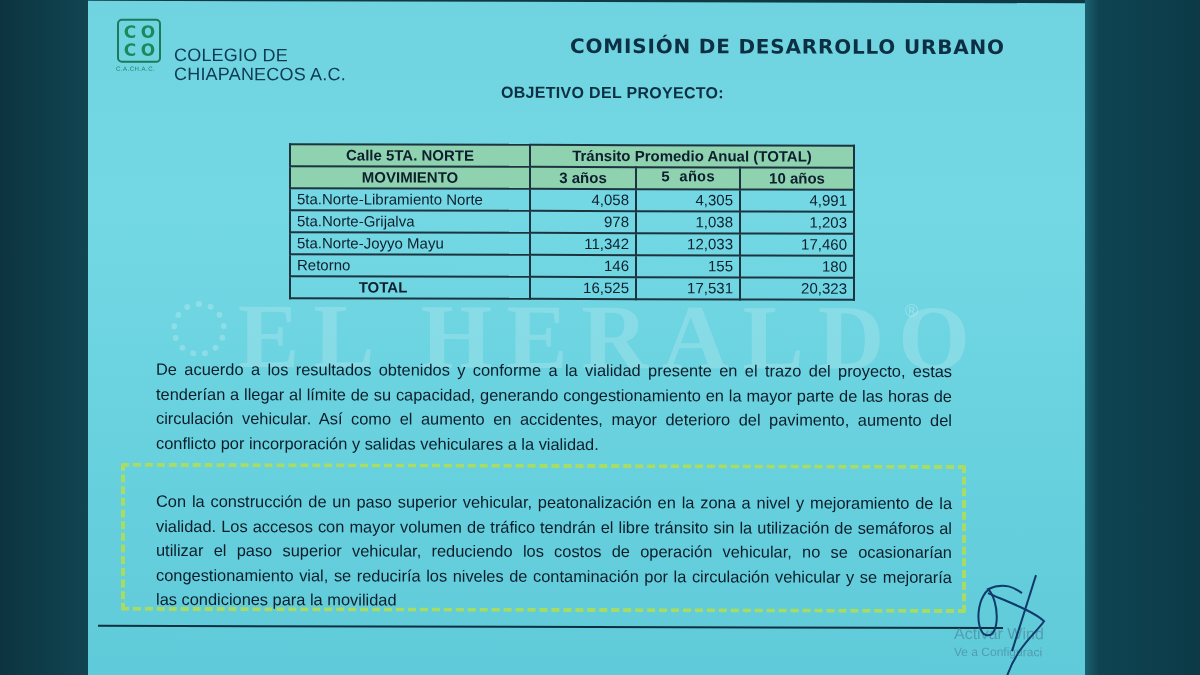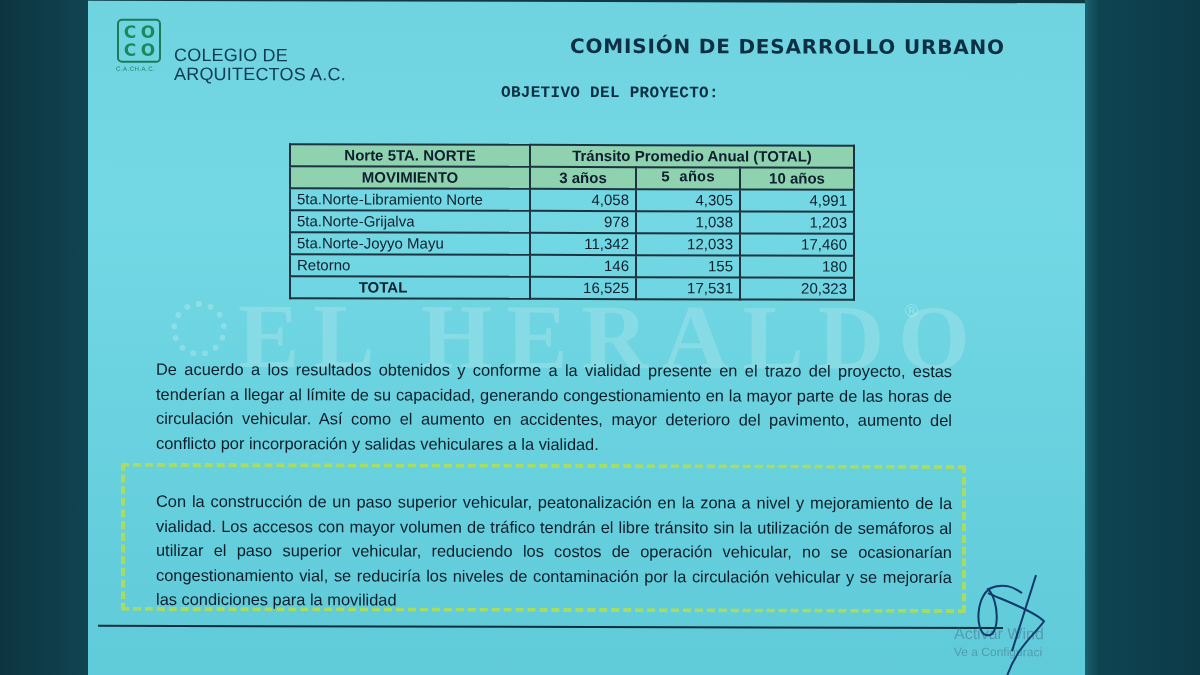--- a/index.html
+++ b/index.html
@@ -44,21 +44,21 @@
     }
     .org-name div { white-space:nowrap; }
     .commission {
       position:absolute; left:482px; top:32px; color:#0d2f44;
       font-size:20px; font-weight:bold; letter-spacing:0.8px;
       font-family:"DejaVu Sans", sans-serif;
     }
     .objective {
       position:absolute; left:413px; top:82px; color:#0d2f44;
       font-size:16px; font-weight:bold; letter-spacing:0.3px;
-      font-family:Liberation Mono, monospace;
+      font-family:Liberation Sans, sans-serif;
     }
     table.tpda {
       position:absolute; left:201px; top:142px;
       border-collapse:collapse; color:#0d1e2c; font-size:15px;
     }
     table.tpda td, table.tpda th {
       border:2px solid #1d3440; padding:0 6px; height:20px; line-height:20px;
     }
     table.tpda th {
       background:#8ed2b0; font-weight:bold; text-align:center;
@@ -116,34 +116,34 @@
   <div class="logo">
     <span>C</span>
     <span>O</span>
     <span>C</span>
     <span>O</span>
   </div>
   <div class="logo-caption">C.A.CH.A.C.</div>
 
   <div class="org-name">
     <div>COLEGIO DE</div>
-    <div>ARQUITECTOS A.C.</div>
+    <div>CHIAPANECOS A.C.</div>
   </div>
 
   <div class="commission">COMISIÓN DE DESARROLLO URBANO</div>
   <div class="objective">OBJETIVO DEL PROYECTO:</div>
 
   <div class="watermark-sun"></div>
   <div class="watermark">EL HERALDO</div>
   <div class="reg-mark">®</div>
 
   <table class="tpda">
     <tbody>
         <tr>
-      <th class="col0">Norte 5TA. NORTE</th>
+      <th class="col0">Calle 5TA. NORTE</th>
       <th colspan="3">Tránsito Promedio Anual (TOTAL)</th>
     </tr>
     <tr>
       <th class="col0">MOVIMIENTO</th>
       <th class="col1">3 años</th>
       <th class="col2">5 años</th>
       <th class="col3">10 años</th>
     </tr>
     <tr>
       <td class="mov">5ta.Norte-Libramiento Norte</td>

